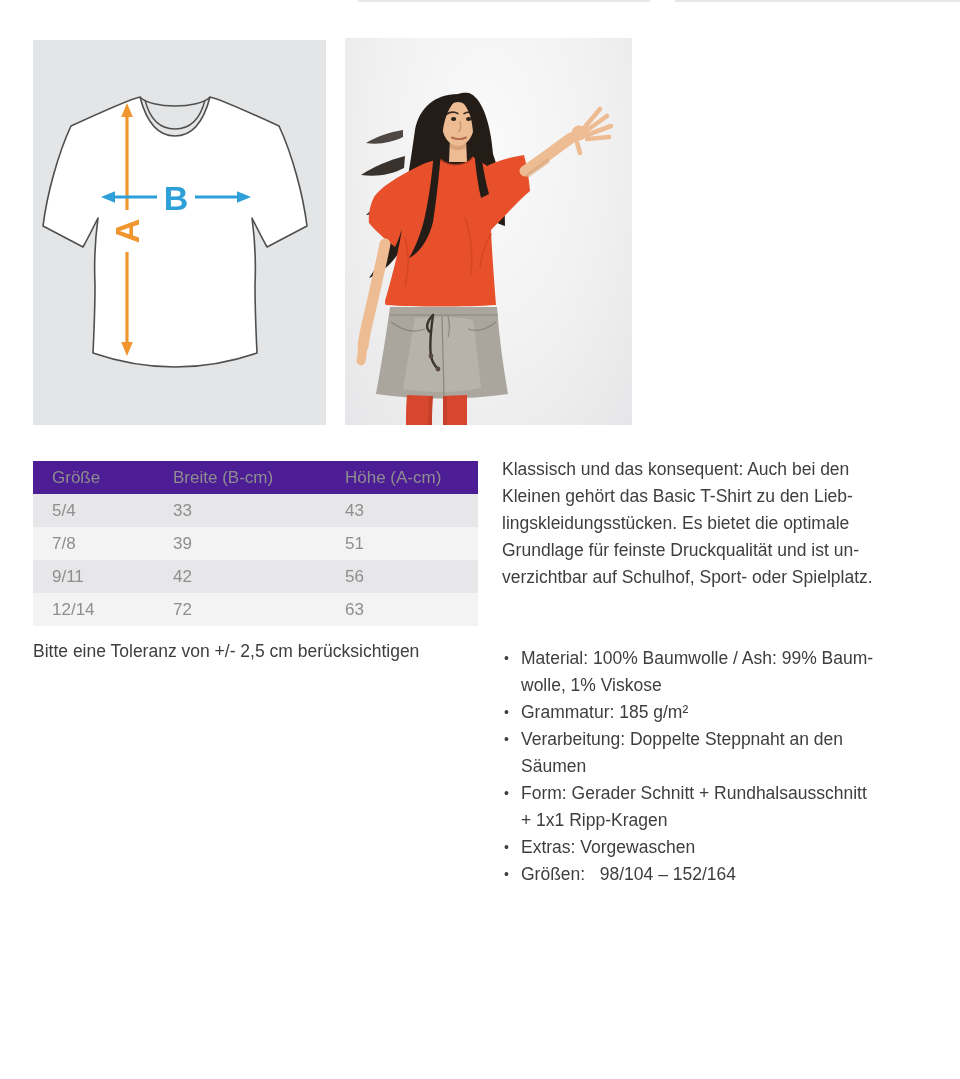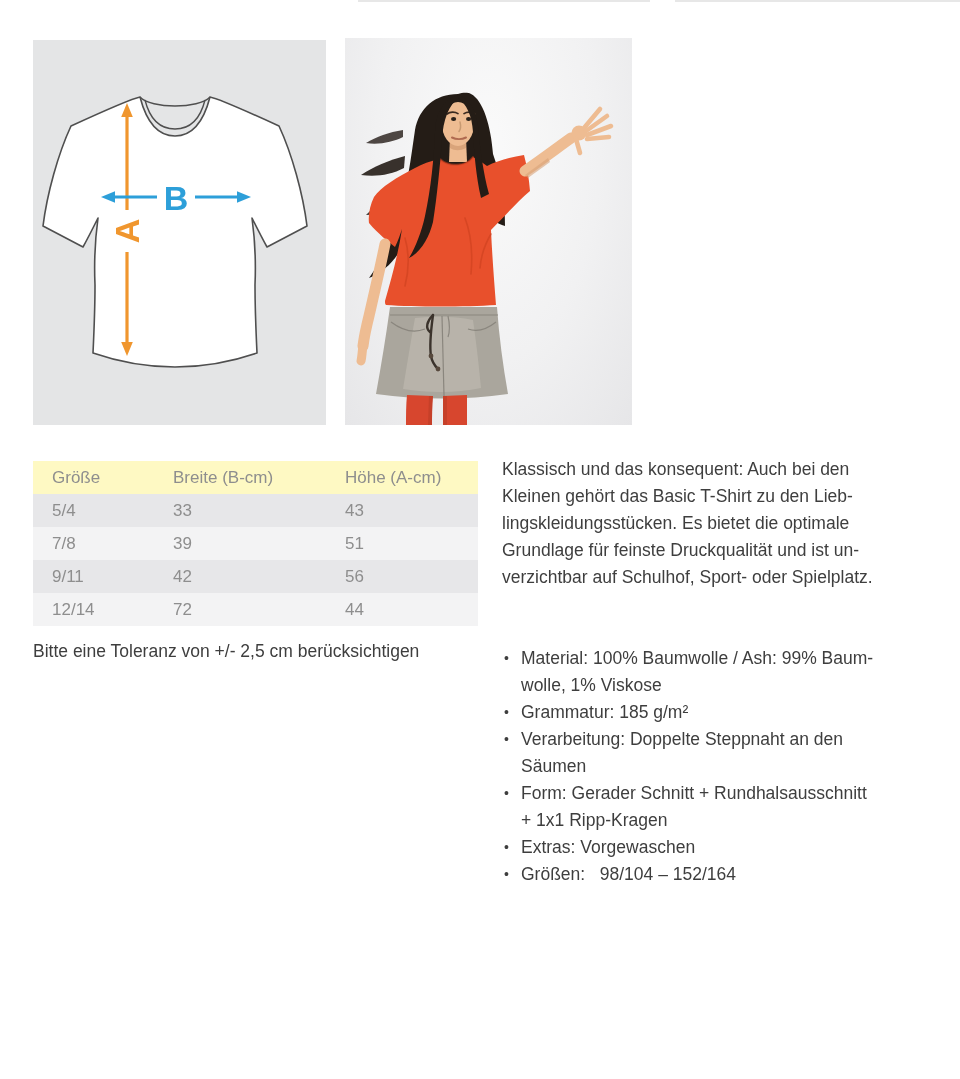--- a/index.html
+++ b/index.html
@@ -39,21 +39,21 @@
   .shirt-shade{stroke:#c93e1d;fill:none;opacity:.55;stroke-linecap:round;}
   .skirt{fill:var(--skirt,#aaa69d);}
   .skirt-line{stroke:#8a867e;fill:none;stroke-width:1.2;}
   .tights{fill:var(--tights,#d7462e);}
 
   
   .size-table{left:33px;top:461px;width:445px;border-collapse:collapse;table-layout:fixed;
     font-size:17px;color:var(--text-table,#8e8e8e);}
   .size-table th,.size-table td{height:33px;padding:0 0 0 19px;text-align:left;
     font-weight:normal;vertical-align:middle;white-space:nowrap;}
-  .size-table thead tr{background:#fef9c3;}
+  .size-table thead tr{background:#4c1d95;}
   .size-table tbody tr:nth-child(odd){background:#e7e7e9;}
   .size-table tbody tr:nth-child(even){background:#f3f3f4;}
 
   .note{left:33px;top:638px;font-size:17.5px;line-height:27px;color:var(--text-dark,#3e3e3e);}
 
   
   .description{left:502px;top:456px;width:440px;font-size:17.5px;line-height:27px;
     color:var(--text-dark,#3e3e3e);}
   .description .para{white-space:pre-wrap;margin:0;}
   .spec-list{list-style:none;margin:54px 0 0 0;padding:0;}
@@ -235,21 +235,21 @@
         <td>51</td>
       </tr>
       <tr>
         <td>9/11</td>
         <td>42</td>
         <td>56</td>
       </tr>
       <tr>
         <td>12/14</td>
         <td>72</td>
-        <td>44</td>
+        <td>63</td>
       </tr>
     </tbody>
 </table>
 
 <div class="abs note">Bitte eine Toleranz von +/- 2,5 cm berücksichtigen</div>
 
 <div class="abs description">
   <p class="para">Klassisch und das konsequent: Auch bei den
 Kleinen gehört das Basic T-Shirt zu den Lieb-
 lingskleidungsstücken. Es bietet die optimale

